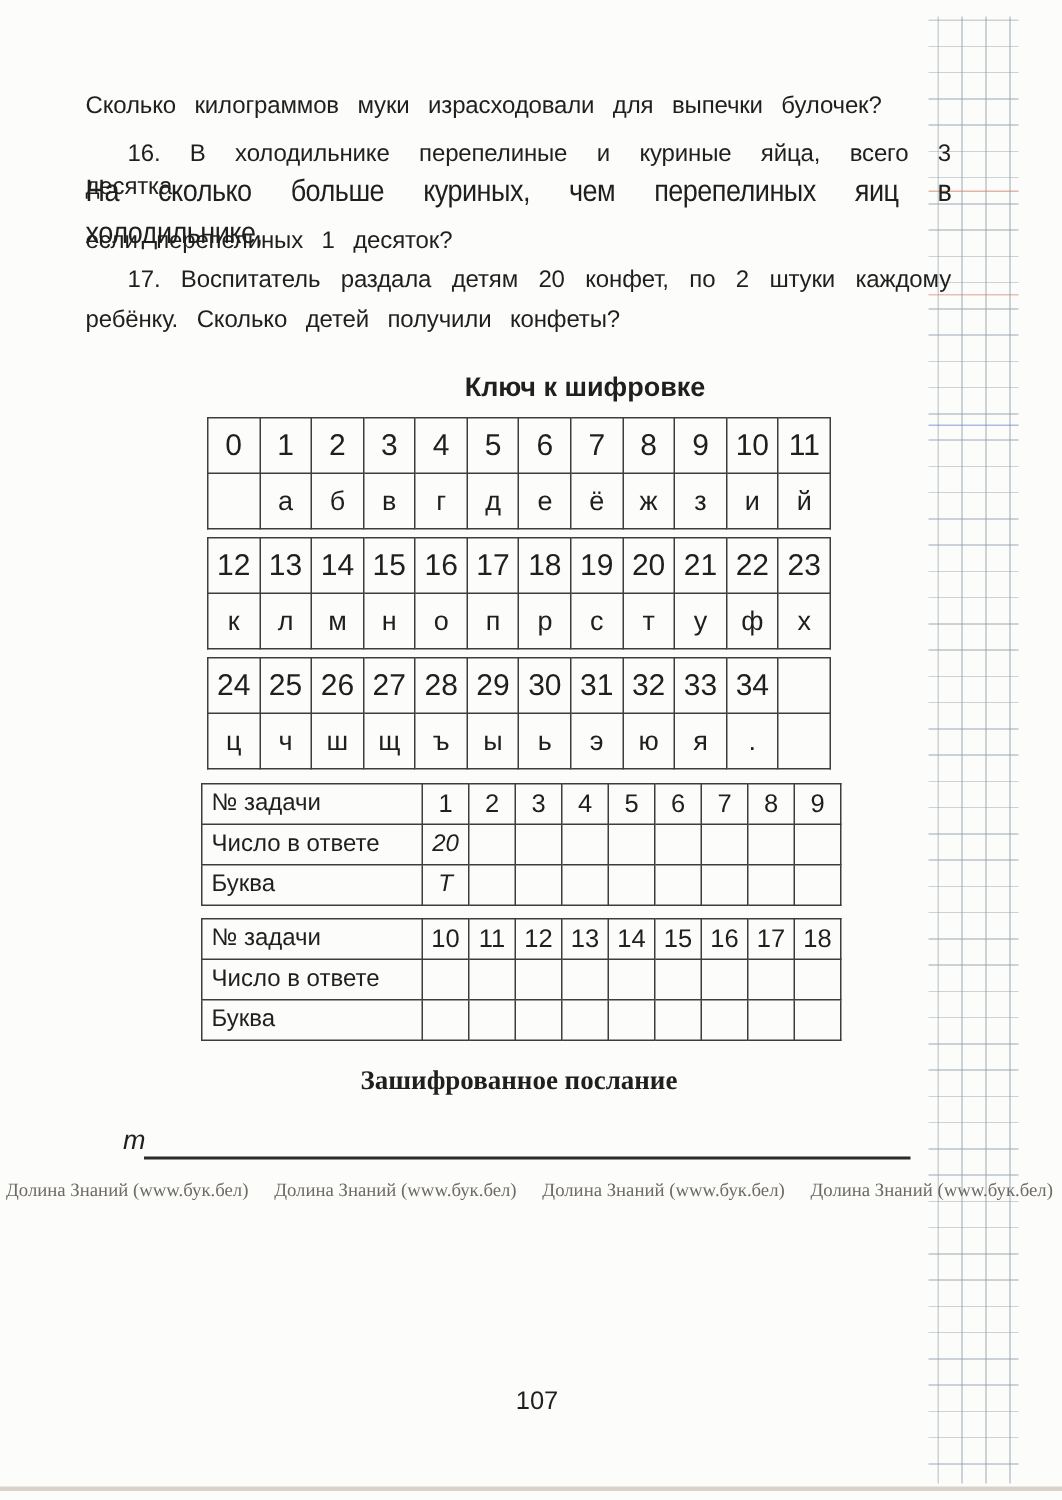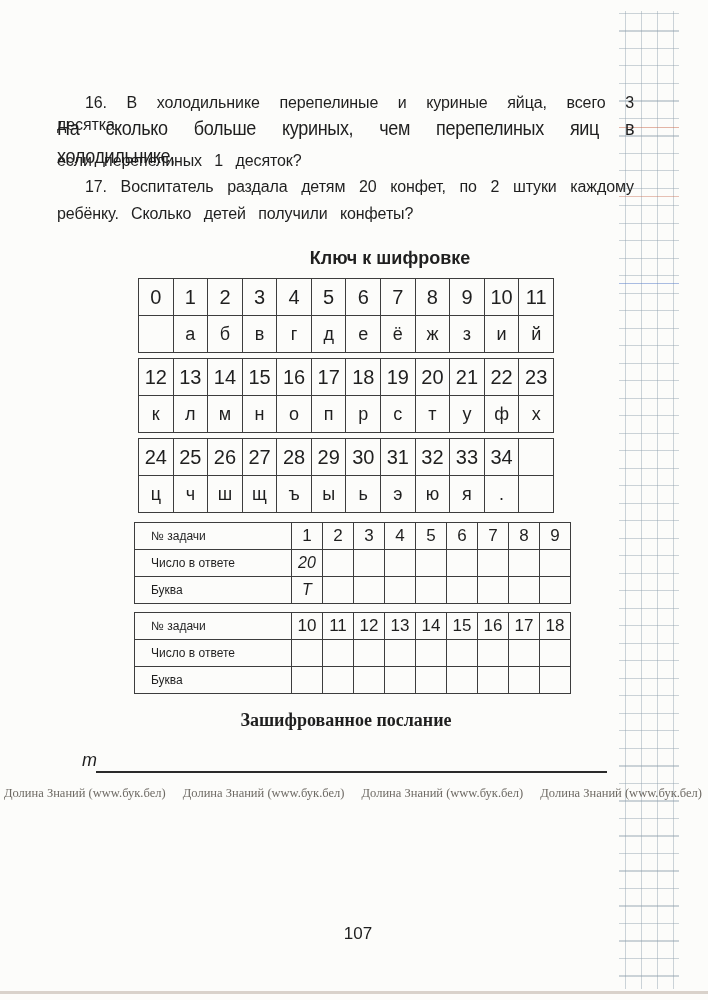--- a/index.html
+++ b/index.html
@@ -45,21 +45,21 @@
   td{border:1.5px solid var(--table-border);text-align:center;vertical-align:middle;
      overflow:hidden;padding:0;}
   .cipher-table{left:138px;width:416px;}
   .ct-0{top:278px;} .ct-1{top:358px;} .ct-2{top:438px;}
   .cipher-table td{height:36px;font-size:20px;}
   .cipher-table tr:last-child td{font-size:18px;}
 
   .answer-table{left:134px;width:411px;}
   .at-0{top:522px;} .at-1{top:612px;}
   .answer-table td{height:26px;font-size:17px;}
-  .answer-table td.lbl{width:140px;text-align:left;padding-left:16px;font-size:12px;}
+  .answer-table td.lbl{width:140px;text-align:left;padding-left:6px;font-size:16px;}
   .answer-table td.fill{width:30px;}
   .answer-table td.val{font-style:italic;font-size:16px;}
 
   .message-prefix{position:absolute;left:82px;top:750px;font-size:18px;
                   font-style:italic;}
   .message-rule{position:absolute;left:96px;top:771px;width:511px;height:1.5px;
                 background:#2a2a2a;}
 
   .footer-row{position:absolute;left:0;top:786px;width:706px;display:flex;
               justify-content:space-between;padding:0 4px;box-sizing:border-box;
@@ -75,20 +75,21 @@
 <body>
 
 <div class="page">
 
   <div class="grid-h"></div>
   <div class="grid-v"></div>
   <div class="grid-accent ga-red1"></div>
   <div class="grid-accent ga-red2"></div>
   <div class="grid-accent ga-blue"></div>
 
+  <div class="tline l0">Сколько килограммов муки израсходовали для выпечки булочек?</div>
   <div class="tline l1 ind just">16. В холодильнике перепелиные и куриные яйца, всего 3 десятка.</div>
   <div class="tline l2 just">На сколько больше куриных, чем перепелиных яиц в холодильнике,</div>
   <div class="tline l3">если перепелиных 1 десяток?</div>
   <div class="tline l4 ind just">17. Воспитатель раздала детям 20 конфет, по 2 штуки каждому</div>
   <div class="tline l5">ребёнку. Сколько детей получили конфеты?</div>
 
   <div class="heading h-cipher">Ключ к шифровке</div>
   <table class="cipher-table ct-0">
       <tbody>
         <tr>

